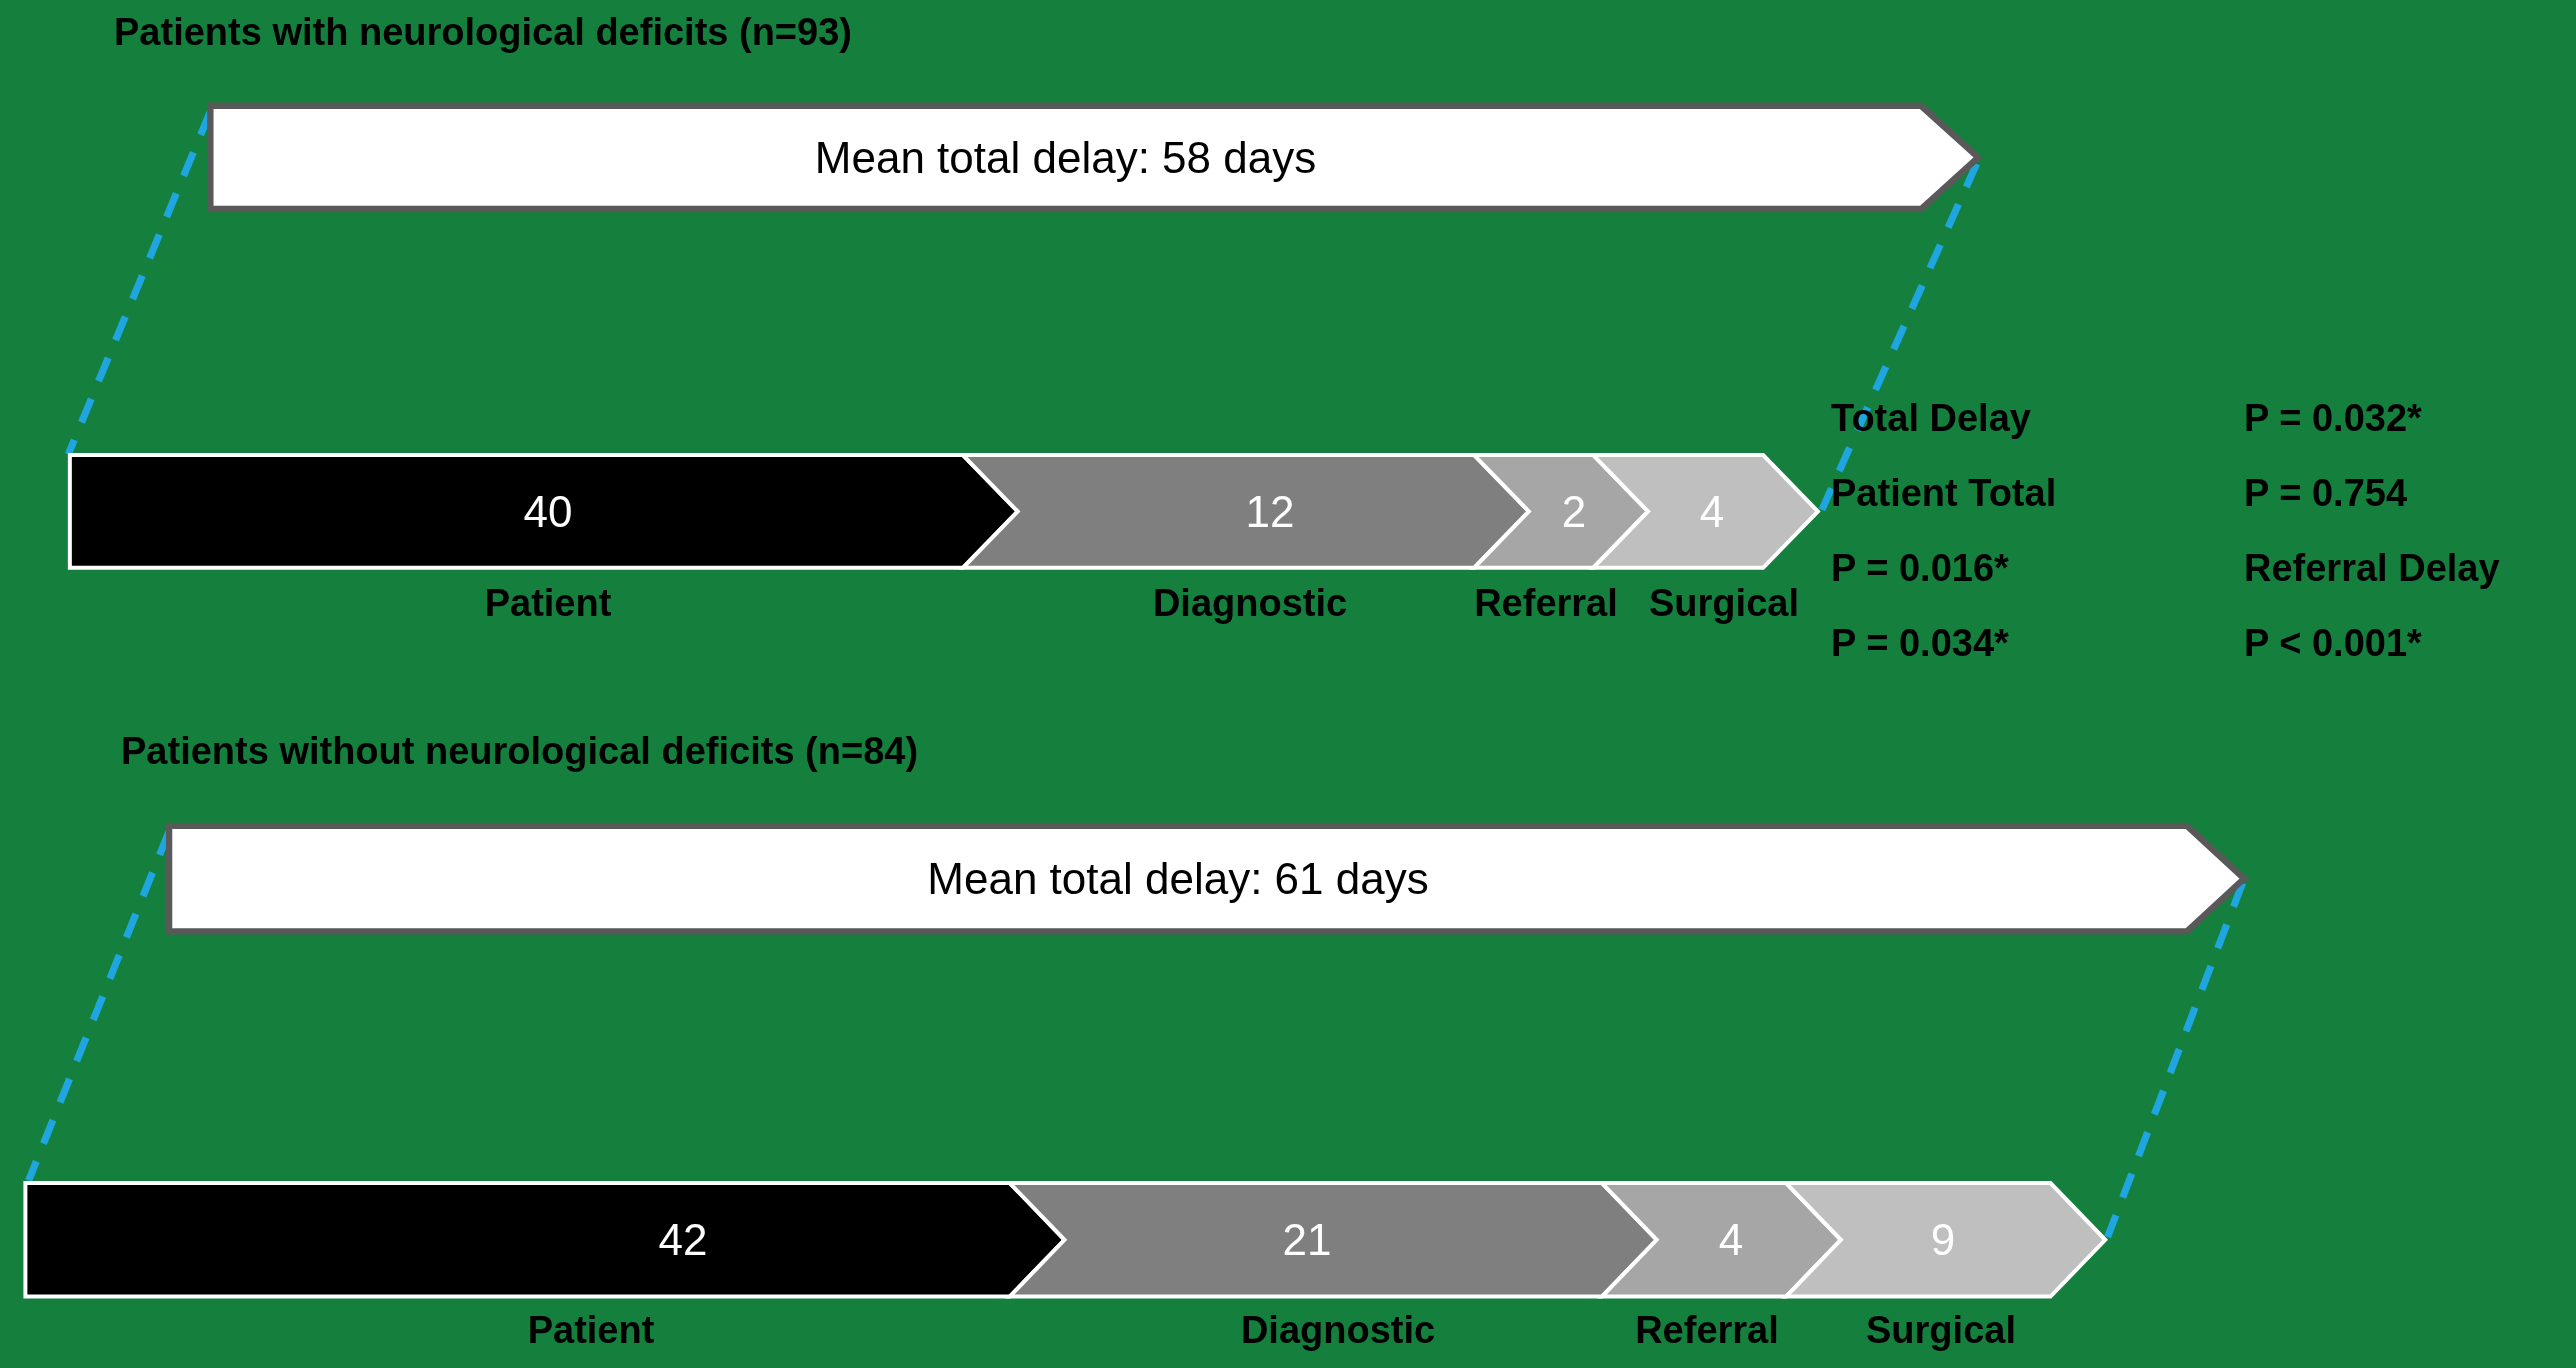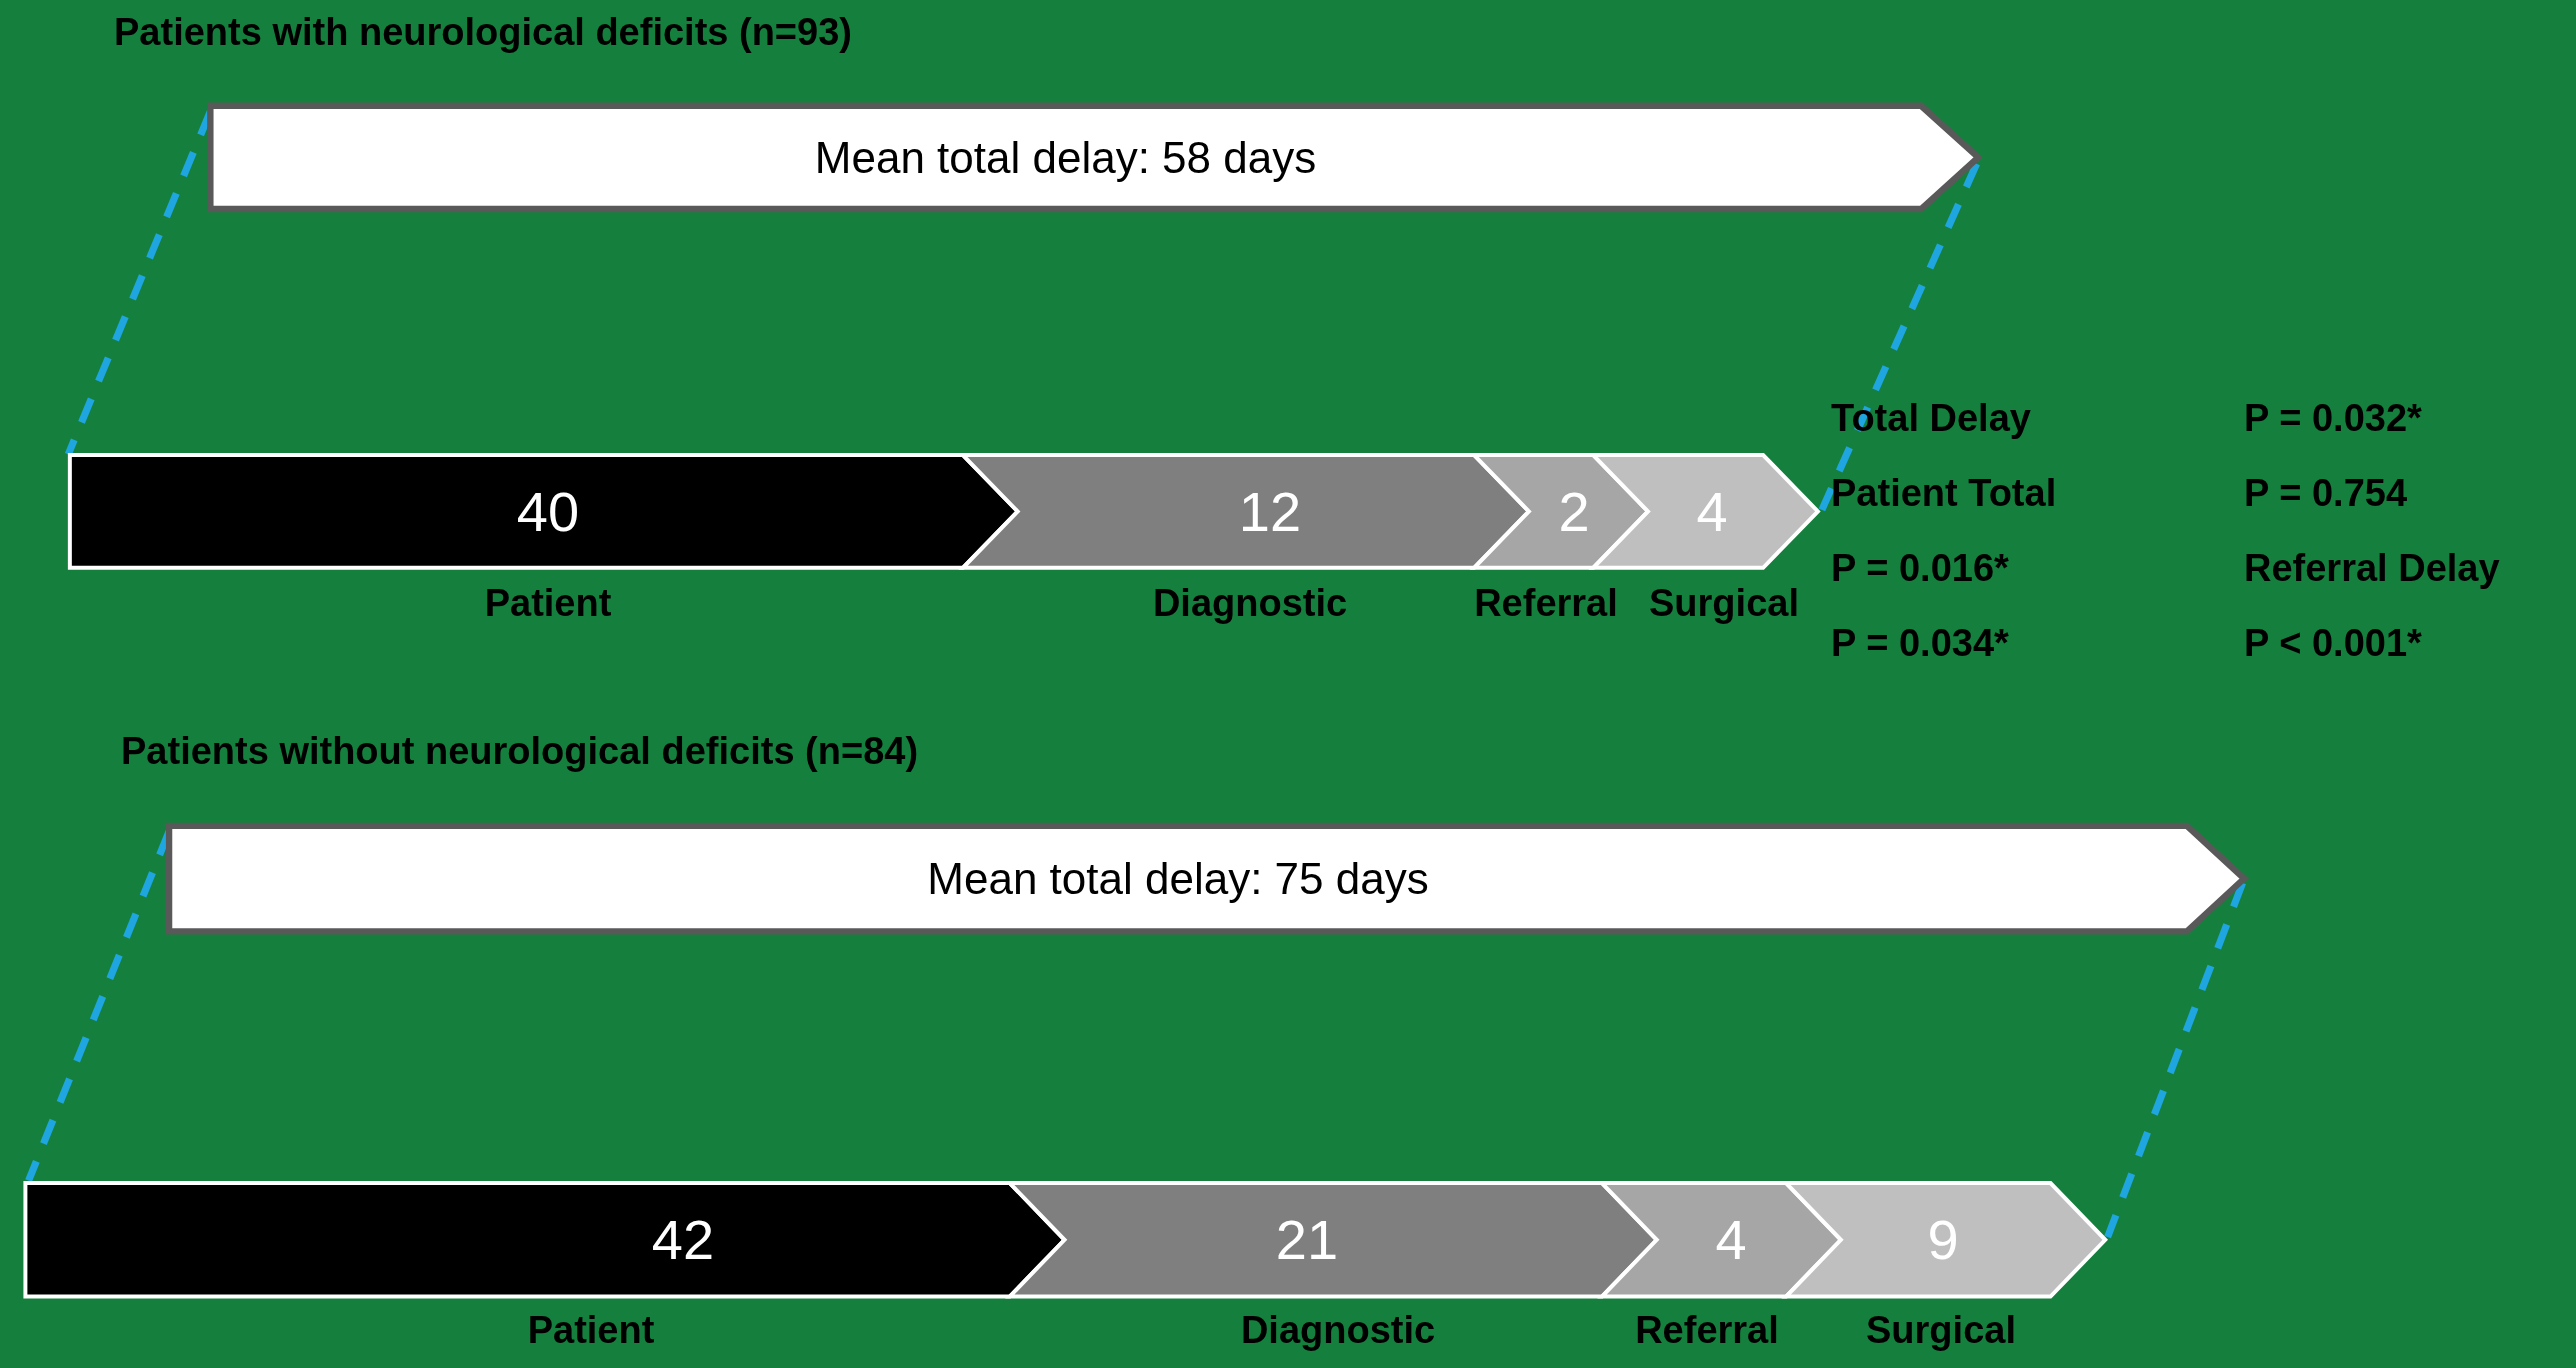--- a/index.html
+++ b/index.html
@@ -8,21 +8,21 @@
     font-family:"Liberation Sans", sans-serif;color:#000;
   }
   #fig-svg{position:absolute;left:0;top:0;width:100%;height:100%;}
   .title{position:absolute;font-weight:700;font-size:38px;line-height:1.15;white-space:nowrap;}
   .banner-text{
     position:absolute;display:flex;align-items:center;justify-content:center;
     font-size:44px;font-weight:400;white-space:nowrap;
   }
   .seg-num{
     position:absolute;transform:translateX(-50%);display:flex;align-items:center;justify-content:center;
-    color:#fff;font-size:56px;font-weight:300;line-height:1;
+    color:#fff;font-size:44px;font-weight:300;line-height:1;
   }
   .seg-label{
     position:absolute;transform:translateX(-50%);
     font-size:38px;font-weight:700;white-space:nowrap;line-height:1.1;
   }
   .legend{
     position:absolute;display:grid;grid-template-columns:413px auto;grid-auto-rows:75px;
     font-size:38px;font-weight:700;line-height:1.15;white-space:nowrap;
   }
   .legend span{display:block;}
@@ -45,21 +45,21 @@
       <polygon points="32,1490 1272,1490 1341,1561.5 1272,1633 32,1633" fill="#000000" stroke="#FFFFFF" stroke-width="5" stroke-linejoin="miter"></polygon>
       <polygon points="1272,1490 2018,1490 2087,1561.5 2018,1633 1272,1633 1341,1561.5" fill="#7F7F7F" stroke="#FFFFFF" stroke-width="5" stroke-linejoin="miter"></polygon>
       <polygon points="2018,1490 2250,1490 2319,1561.5 2250,1633 2018,1633 2087,1561.5" fill="#A6A6A6" stroke="#FFFFFF" stroke-width="5" stroke-linejoin="miter"></polygon>
       <polygon points="2250,1490 2583,1490 2652,1561.5 2583,1633 2250,1633 2319,1561.5" fill="#BFBFBF" stroke="#FFFFFF" stroke-width="5" stroke-linejoin="miter"></polygon>
     </svg>
 
   <div class="title" id="title-0" style="left: 114px; top: 11px;">Patients with neurological deficits (n=93)</div>
   <div class="title" id="title-1" style="left: 121px; top: 730px;">Patients without neurological deficits (n=84)</div>
 
   <div class="banner-text" id="banner-text-0" style="left: 210px; top: 106px; width: 1711px; height: 103px;">Mean total delay: 58 days</div>
-  <div class="banner-text" id="banner-text-1" style="left: 169px; top: 826px; width: 2018px; height: 106px;">Mean total delay: 75 days</div>
+  <div class="banner-text" id="banner-text-1" style="left: 169px; top: 826px; width: 2018px; height: 106px;">Mean total delay: 61 days</div>
 
   <div id="seg-text-layer">
       <div class="seg-num" style="left: 548px; top: 455px; height: 113px;">40</div>
       <div class="seg-label" style="left: 548px; top: 583px;">Patient</div>
       <div class="seg-num" style="left: 1270px; top: 455px; height: 113px;">12</div>
       <div class="seg-label" style="left: 1250px; top: 583px;">Diagnostic</div>
       <div class="seg-num" style="left: 1574px; top: 455px; height: 113px;">2</div>
       <div class="seg-label" style="left: 1546px; top: 583px;">Referral</div>
       <div class="seg-num" style="left: 1712px; top: 455px; height: 113px;">4</div>
       <div class="seg-label" style="left: 1724px; top: 583px;">Surgical</div>

